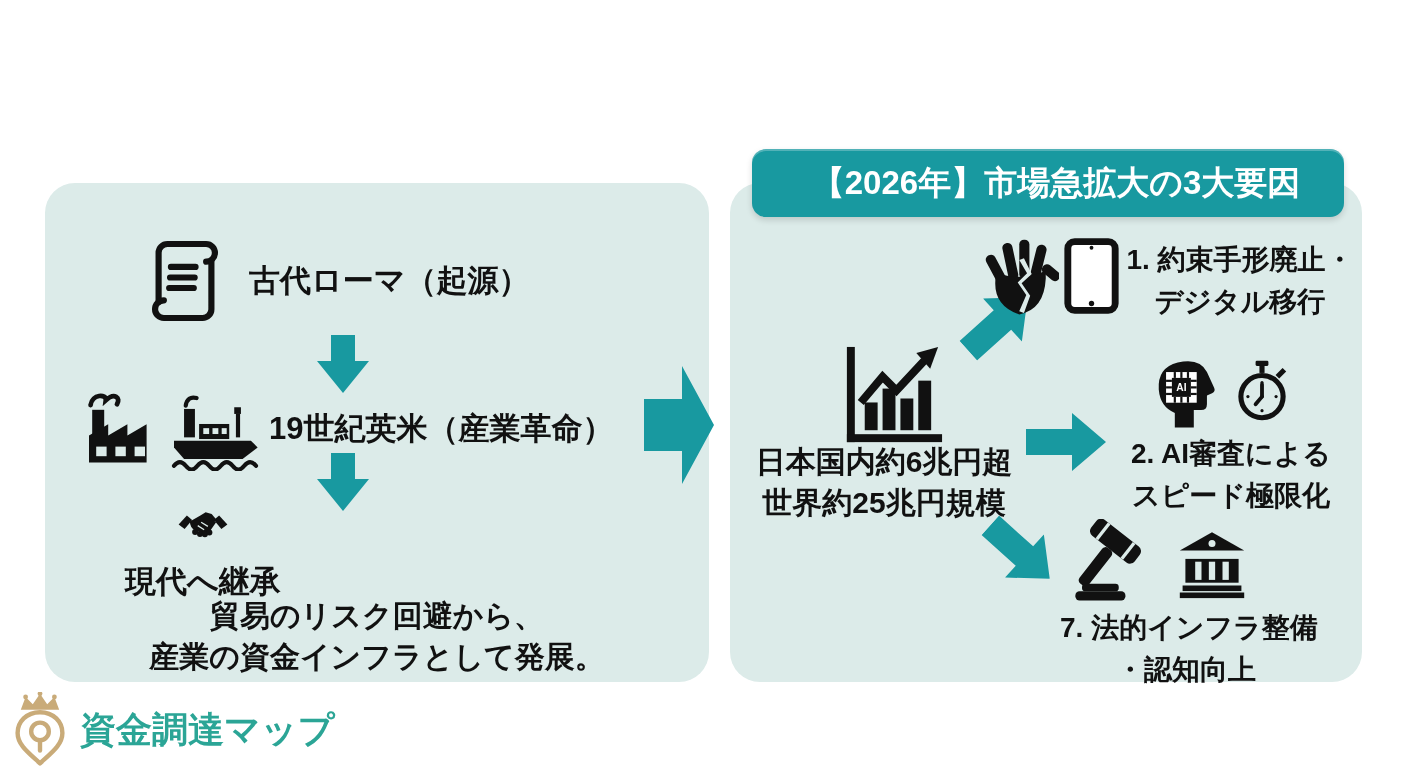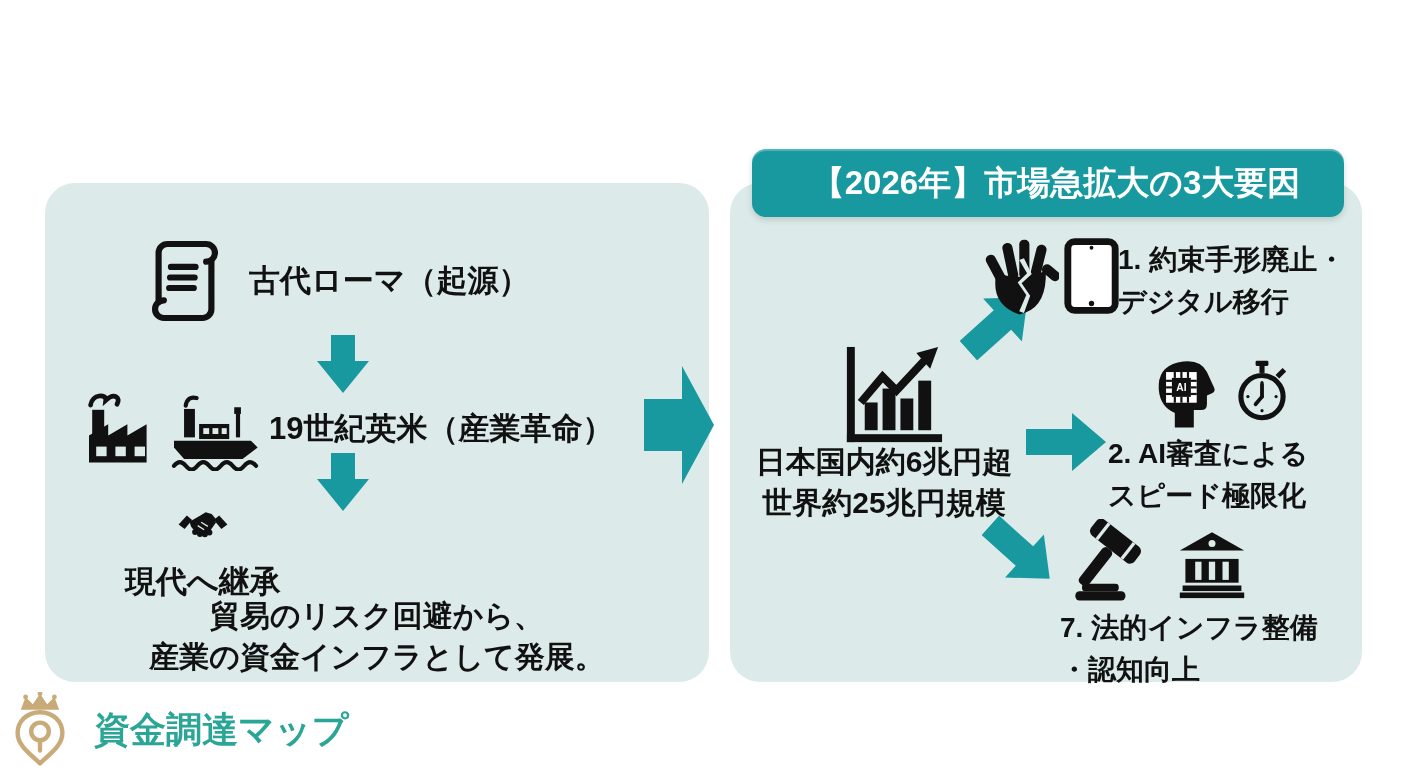--- a/index.html
+++ b/index.html
@@ -55,31 +55,31 @@
   .mini-arrow.down{left:250px;top:340px;transform:rotate(42deg);}
 
   .f-icon{position:absolute;}
   .f1-hand{left:255px;top:55px;width:74px;height:82px;}
   .f1-tablet{left:334px;top:52px;width:55px;height:82px;}
   .f2-head{left:420px;top:173px;width:73px;height:73px;}
   .f2-watch{left:500px;top:171px;width:64px;height:75px;}
   .f3-gavel{left:342px;top:336px;width:96px;height:86px;}
   .f3-bank{left:447px;top:343px;width:70px;height:77px;}
 
-  .factor-text{position:absolute;text-align:left;font-size:28px;font-weight:800;
+  .factor-text{position:absolute;text-align:center;font-size:28px;font-weight:800;
                color:var(--ink,#111);line-height:42px;}
   .factor-text span{display:block;white-space:nowrap;}
   .f1-text{left:388px;top:56px;width:244px;}
   .f2-text{left:378px;top:250px;width:246px;}
   .f3-text{left:330px;top:424px;width:252px;}
 
   .logo{position:absolute;left:0;top:690px;height:78px;}
   .logo-mark{position:absolute;left:8px;top:2px;width:64px;height:74px;}
   .logo-text{position:absolute;left:80px;top:16px;font-size:36px;font-weight:800;
-             color:var(--logo-text,#2BA596);white-space:nowrap;margin-left:14px;}
+             color:var(--logo-text,#2BA596);white-space:nowrap;}
 </style>
 </head>
 <body>
 
 <div class="canvas">
 
 
   <section class="panel panel-left">
 
     <div class="step-row row1">

